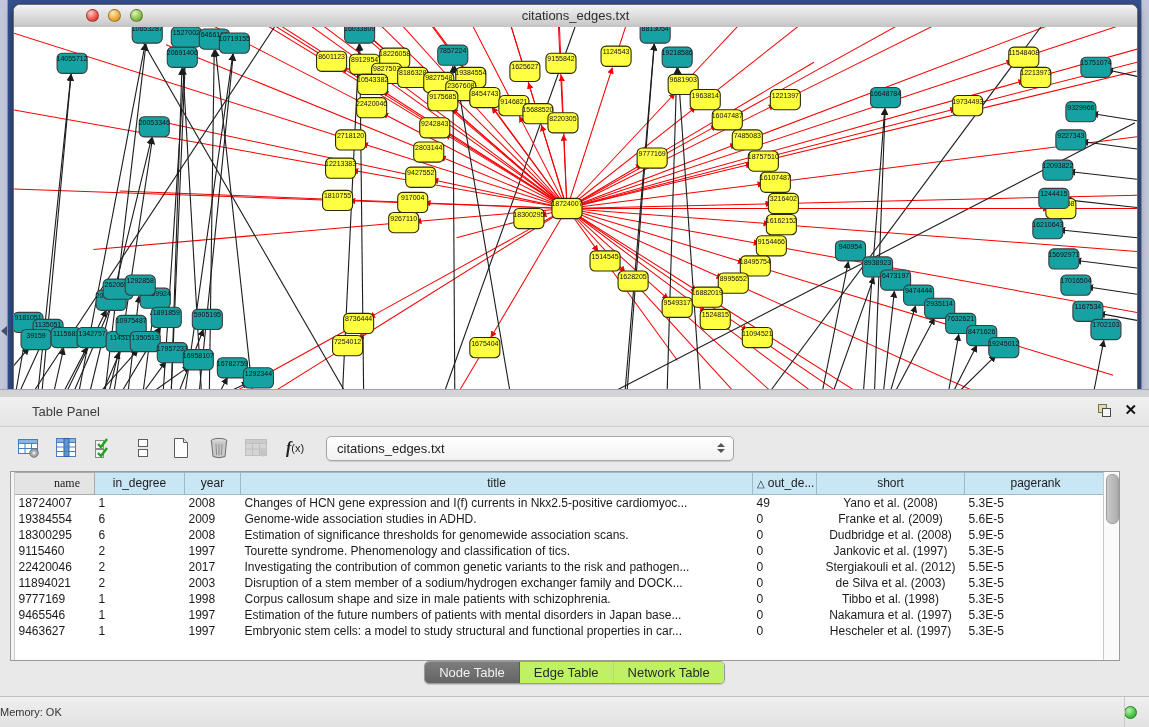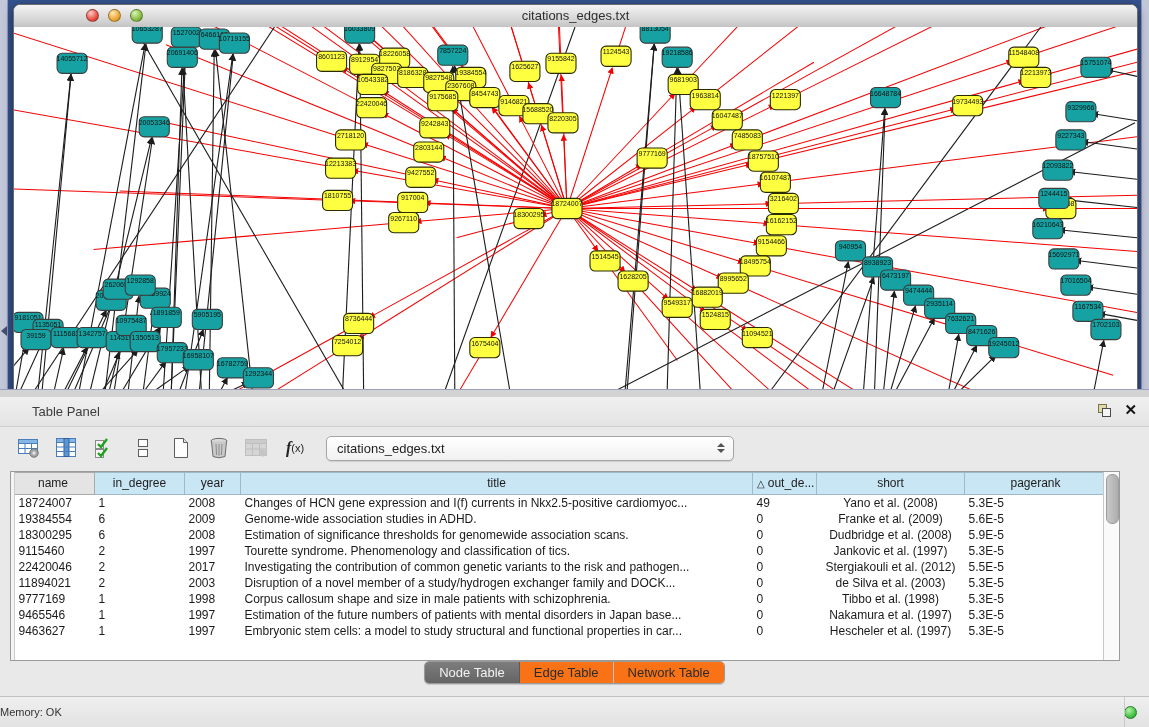--- a/index.html
+++ b/index.html
@@ -53,34 +53,34 @@
   .combo-arrows{display:flex;flex-direction:column;gap:2px;align-items:center;width:12px;}
   .combo-arrows .up{width:0;height:0;border-left:4px solid transparent;border-right:4px solid transparent;border-bottom:4px solid #555;}
   .combo-arrows .down{width:0;height:0;border-left:4px solid transparent;border-right:4px solid transparent;border-top:4px solid #555;}
   
   .table-wrap{margin:2px 0 0 10px;width:1110px;height:190px;background:#fff;border:1px solid #9b9b9b;
     position:relative;box-sizing:border-box;}
   table.grid{border-collapse:collapse;table-layout:fixed;width:1092px;margin-left:3px;}
   table.grid th,table.grid td{padding:0 4px;font-size:12px;height:16px;line-height:16px;
     white-space:nowrap;overflow:hidden;text-overflow:clip;}
   table.grid th{background:#c9e6f5;border:1px solid #9fb9c9;font-weight:normal;color:#1c1c1c;height:21px;line-height:21px;}
-  table.grid th.name-col{background:#e4e4e4;border-color:#aaa;text-align:right;padding-right:26px;}
+  table.grid th.name-col{background:#e4e4e4;border-color:#aaa;text-align:right;padding-right:14px;font-family:Liberation Serif, serif;}
   table.grid th .sort-glyph{font-size:10px;margin-right:3px;}
   td{color:#1a1a1a;}
   td.c-name{padding-left:8px;}
   td.c-short{text-align:center;}
   .gutter{position:absolute;left:0;top:0;width:3px;height:100%;background:#f4f4f4;border-right:1px solid #ccc;}
   .vscroll{position:absolute;right:0;top:0;width:16px;height:100%;background:#fafafa;border-left:1px solid #c8c8c8;box-sizing:border-box;}
   .vthumb{position:absolute;left:2px;top:2px;width:11px;height:48px;border-radius:6px;
     background:linear-gradient(90deg,#c9c9c9,#adadad);border:1px solid #9d9d9d;}
   
   .tabs-row{height:30px;display:flex;align-items:flex-start;justify-content:center;}
   .seg-control{display:flex;border:1px solid #9a9a9a;border-radius:5px;overflow:hidden;
     background:#fff;box-shadow:0 1px 1px rgba(0,0,0,.15);}
-  .seg{padding:0 14px;height:21px;line-height:21px;font-size:13px;color:#2b2b2b;background:#f97316;
+  .seg{padding:0 14px;height:21px;line-height:21px;font-size:13px;color:#2b2b2b;background:#bef264;
     border-right:1px solid #c4c4c4;cursor:default;}
   .seg:last-child{border-right:none;}
   .seg.active{background:linear-gradient(#7d7d7d,#646464);color:#f2f2f2;border-right:1px solid #5a5a5a;}
   
   .statusbar{margin-top:auto;height:30px;background:linear-gradient(#efefef,#e2e2e2);
     border-top:1px solid #c2c2c2;display:flex;align-items:center;justify-content:space-between;position:relative;}
   .mem-label{font-size:11px;color:#333;margin-right:7px;}
   .mem-dot{width:13px;height:13px;border-radius:50%;margin-right:12px;
     background:radial-gradient(circle at 35% 30%,#b4f3a6,#3fbf3f 65%,#2a8f2a);border:1px solid #2c7a2c;box-sizing:border-box;}
   .status-vdiv{position:absolute;right:24px;top:0;bottom:0;width:1px;background:#c9c9c9;}
@@ -859,21 +859,21 @@
             <td>2017</td>
             <td>Investigating the contribution of common genetic variants to the risk and pathogen...</td>
             <td>0</td>
             <td class="c-short">Stergiakouli et al. (2012)</td>
             <td>5.5E-5</td>
           </tr>
           <tr>
             <td class="c-name">11894021</td>
             <td>2</td>
             <td>2003</td>
-            <td>Disruption of a novel member of a study/hydrogen exchanger family and DOCK...</td>
+            <td>Disruption of a stem member of a sodium/hydrogen exchanger family and DOCK...</td>
             <td>0</td>
             <td class="c-short">de Silva et al. (2003)</td>
             <td>5.3E-5</td>
           </tr>
           <tr>
             <td class="c-name">9777169</td>
             <td>1</td>
             <td>1998</td>
             <td>Corpus callosum shape and size in male patients with schizophrenia.</td>
             <td>0</td>

